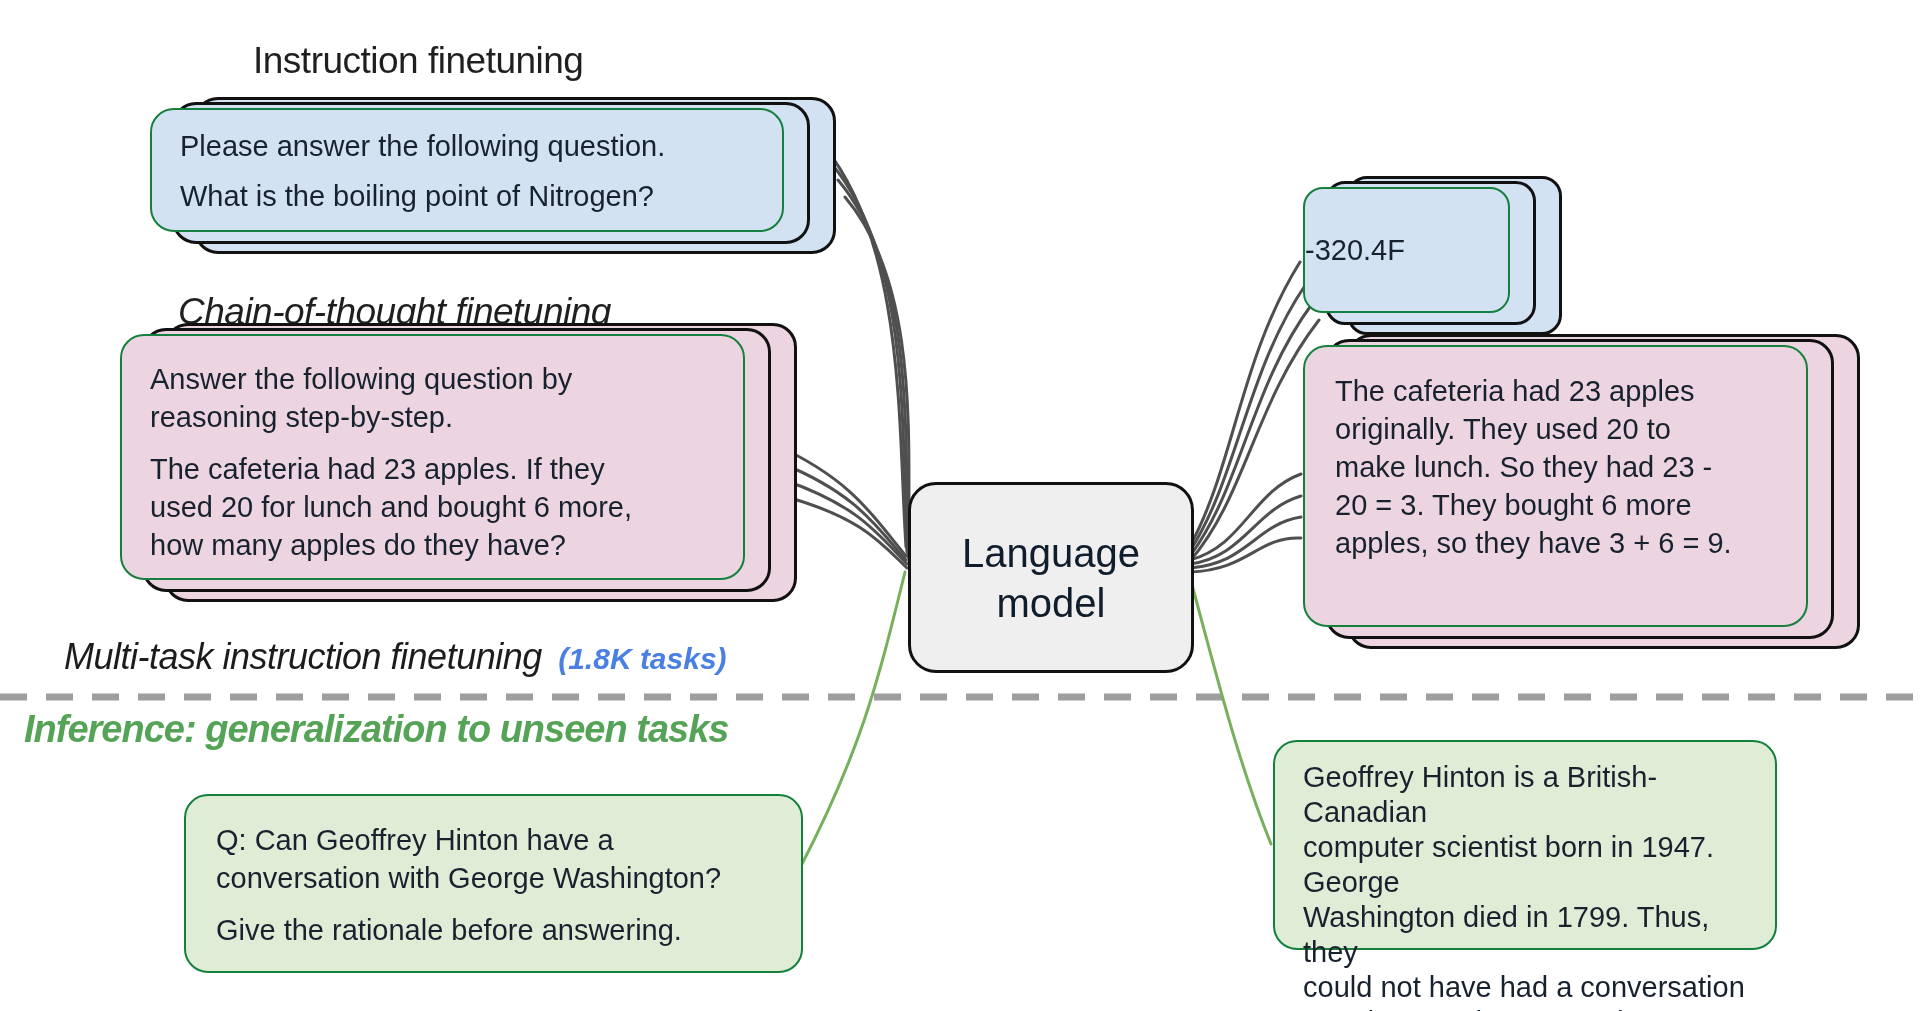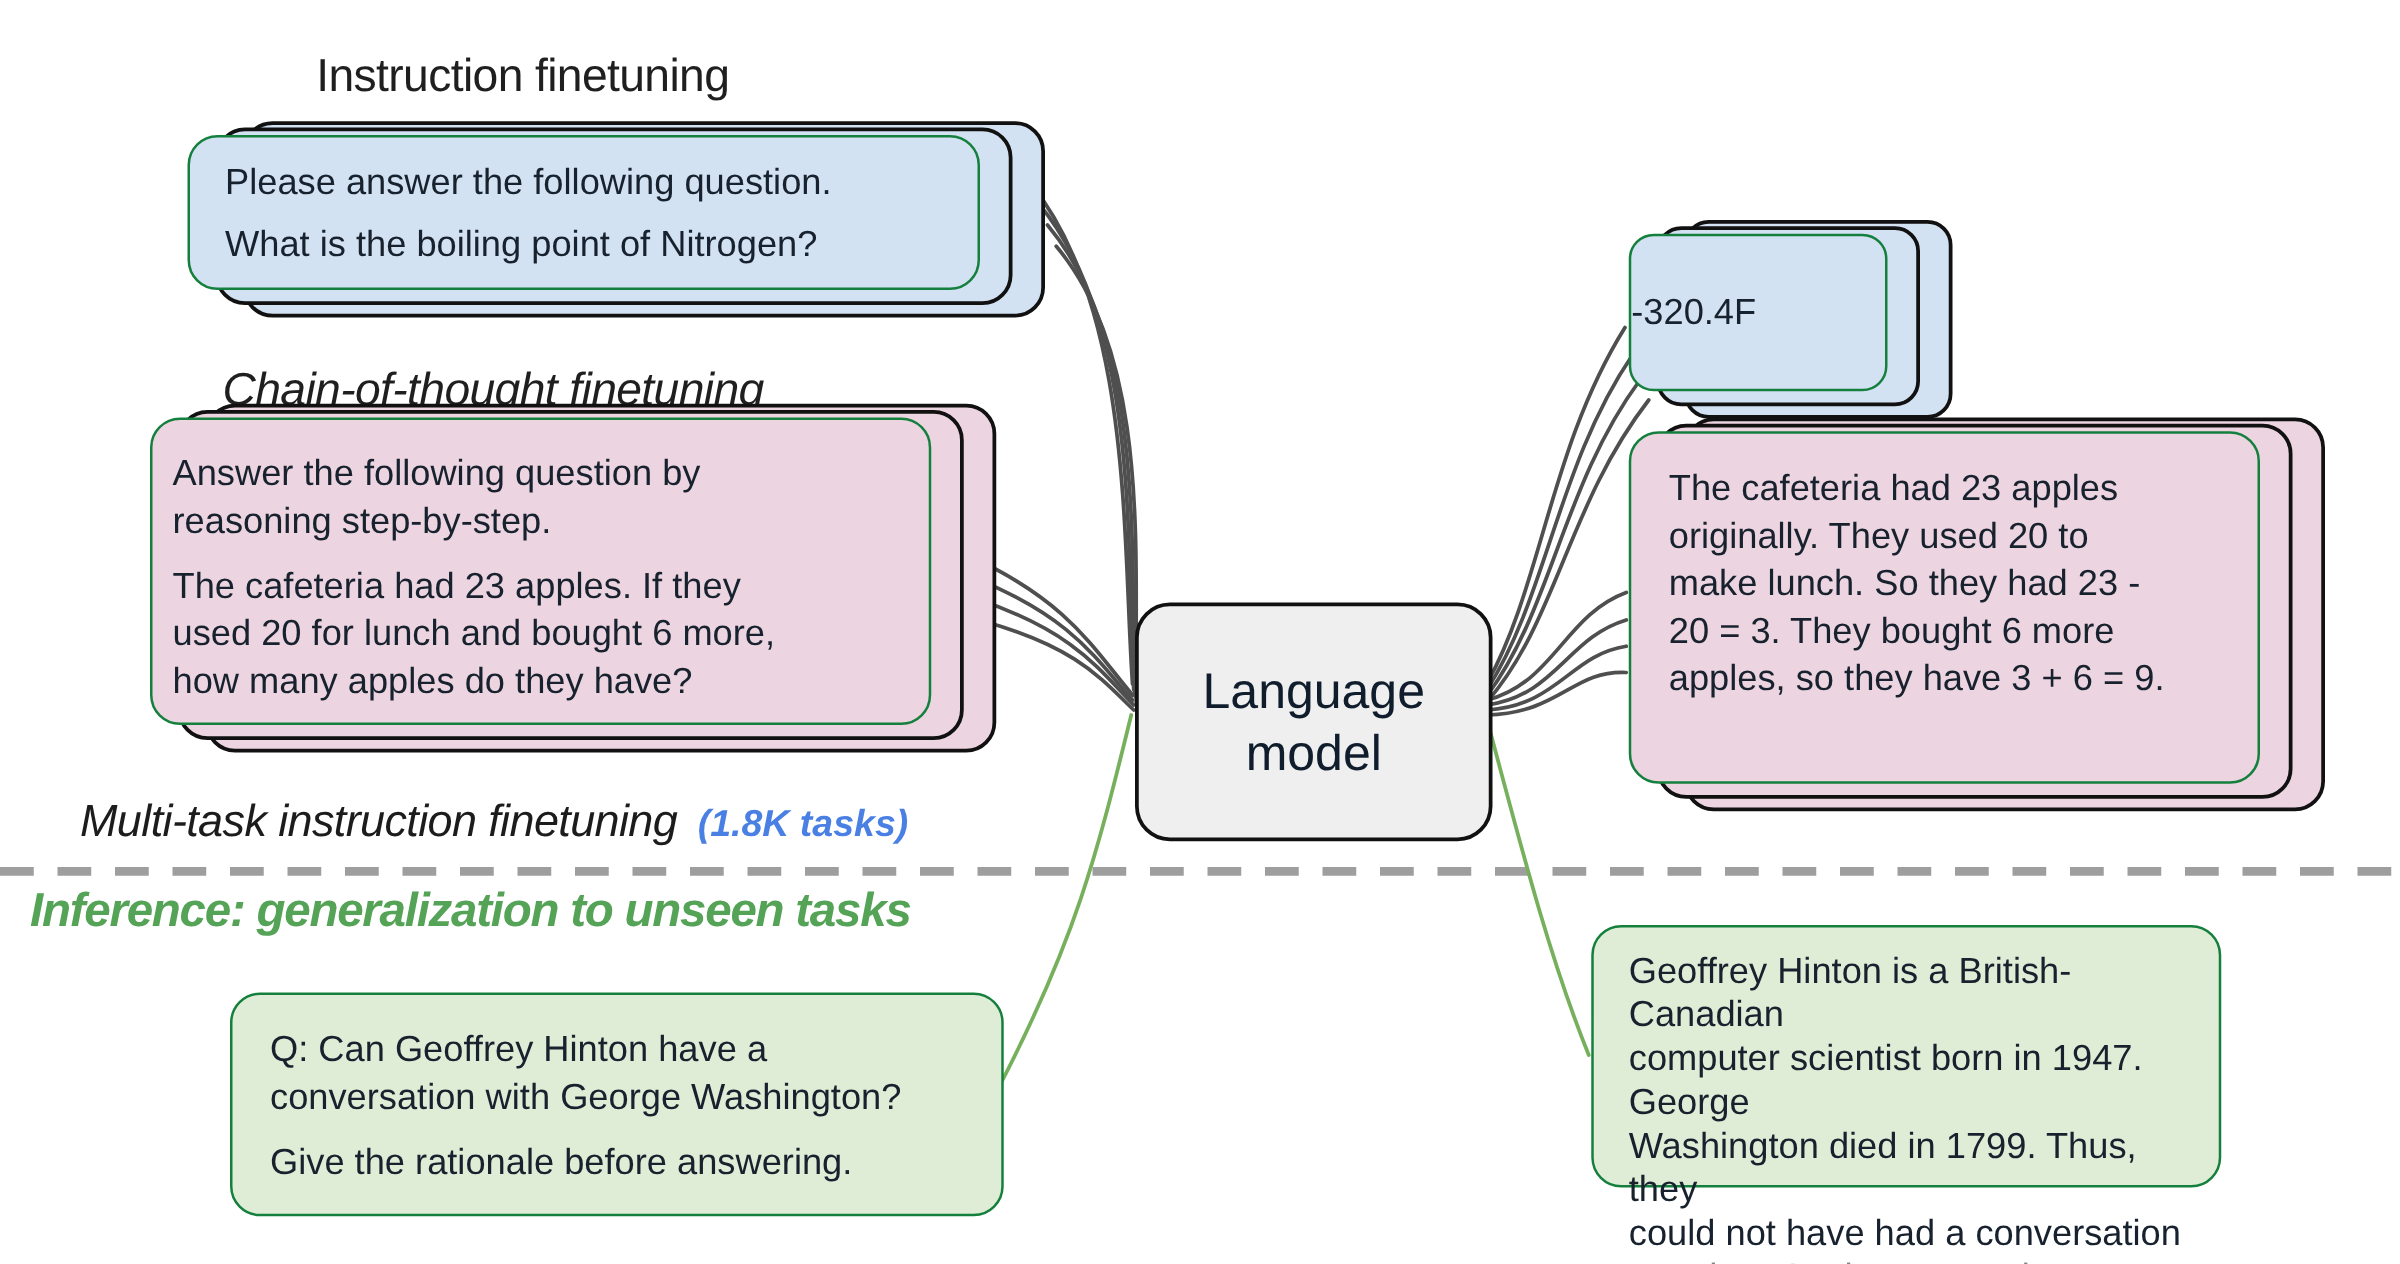--- a/index.html
+++ b/index.html
@@ -36,21 +36,21 @@
   .blue-bg  { background: #d2e2f3; }
   .pink-bg  { background: #ecd5e0; }
   .green-bg { background: #dfecd6; }
   .gray-bg  { background: #efefef; }
   .card-text { color: #18222e; font-size: 29px; line-height: 38px; }
   .card-text p { margin: 0; }
   #stack-instruction-prompt { left: 150px; top: 108px; width: 634px; height: 124px; }
   #stack-instruction-prompt .card-text { padding: 17px 28px; }
   #stack-instruction-prompt p + p { margin-top: 12px; }
   #stack-cot-prompt { left: 120px; top: 334px; width: 625px; height: 246px; }
-  #stack-cot-prompt .card-text { padding: 24px 16px; }
+  #stack-cot-prompt .card-text { padding: 24px 28px; }
   #stack-cot-prompt p + p { margin-top: 14px; }
   #card-inference-prompt { left: 184px; top: 794px; width: 619px; height: 179px; }
   #card-inference-prompt .card-text { padding: 25px 30px; }
   #card-inference-prompt p + p { margin-top: 14px; }
   #heading-instruction { left: 253px; top: 40px; }
   #heading-cot { left: 178px; top: 291px; font-style: italic; }
   #multitask-line {
     position: absolute; z-index: 2; left: 64px; top: 636px; white-space: nowrap;
   }
   #multitask-line .main {

